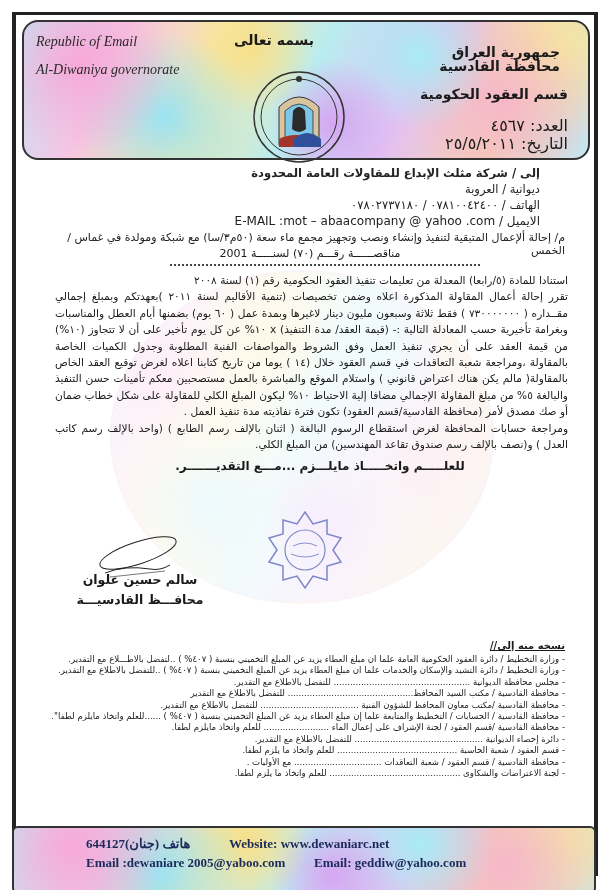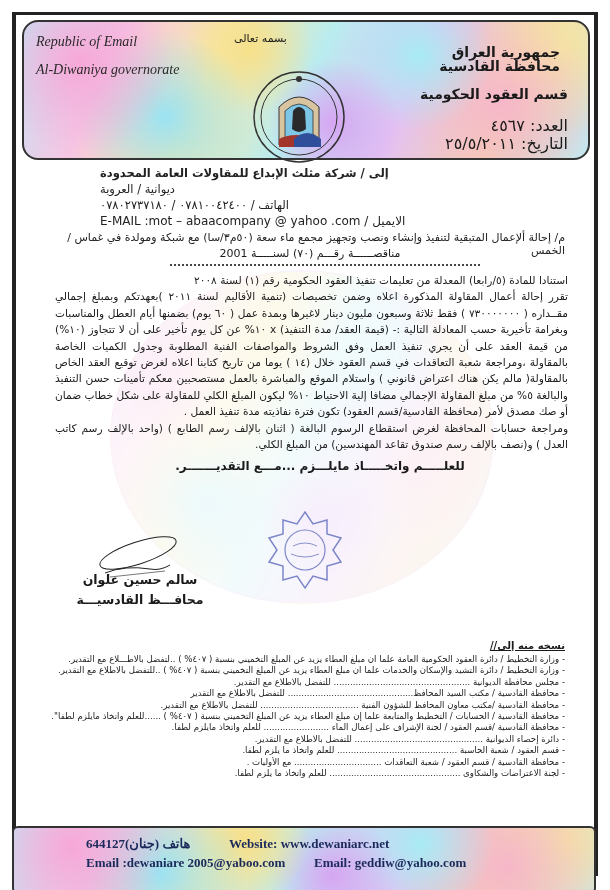--- a/index.html
+++ b/index.html
@@ -15,27 +15,27 @@
       radial-gradient(circle at 70% 25%, #a8ecf4 0, transparent 18%),
       radial-gradient(circle at 85% 60%, #f6b7c9 0, transparent 20%),
       radial-gradient(circle at 95% 20%, #f6e7a0 0, transparent 16%),
       linear-gradient(115deg, #bfe8f5, #f5c6e4, #f8e8a8, #b9ecf0, #e3c1f3, #f5d0b0, #c0e9f4);
   }
   .letterhead { position: absolute; left: 22px; top: 20px; width: 568px; height: 140px;
                 border: 2px solid #333; border-radius: 16px; box-sizing: border-box; }
   .lh-en { position: absolute; left: 12px; font-family: "Liberation Serif", serif; font-style: italic;
            font-size: 14px; color: #2a2a2a; }
   .lh-en.l1 { top: 12px; } .lh-en.l2 { top: 40px; }
-  .lh-basmala { position: absolute; left: 210px; top: 10px; font-weight: normal; font-size: 11px; color: #1a1a1a; }
+  .lh-basmala { position: absolute; left: 210px; top: 10px; font-weight: bold; font-size: 14px; color: #1a1a1a; }
   .lh-ar { position: absolute; right: 28px; font-weight: bold; font-size: 14px; color: #1a1a1a; direction: rtl; }
   .lh-ar.a1 { top: 22px; } .lh-ar.a2 { top: 36px; } .lh-ar.a3 { top: 64px; right: 20px; }
   .lh-ref { position: absolute; right: 20px; font-size: 16px; direction: rtl; color: #1a1a1a; }
   .lh-ref.r1 { top: 94px; } .lh-ref.r2 { top: 112px; }
   .logo { position: absolute; left: 225px; top: 45px; width: 100px; height: 100px; }
-  .addressee { position: absolute; left: 100px; width: 440px; text-align: left; direction: rtl; font-size: 11.5px; color: #222; }
+  .addressee { position: absolute; left: 100px; width: 440px; text-align: right; direction: rtl; font-size: 11.5px; color: #222; }
   .ad1 { top: 166px; } .ad2 { top: 182px; } .ad3 { top: 198px; } .ad4 { top: 214px; font-size: 12px; }
   .subject { position: absolute; left: 35px; right: 45px; top: 231px; direction: rtl; font-size: 11px; color: #222; text-align: right; }
   .subject2 { position: absolute; left: 180px; width: 260px; top: 247px; text-align: center; direction: rtl; font-size: 11px; }
   .dotline { position: absolute; left: 170px; width: 310px; top: 264px; border-top: 2px dotted #444; }
   .body-text { position: absolute; left: 35px; right: 42px; top: 272px; direction: rtl; font-size: 10.6px; line-height: 16.4px; color: #1a1a1a; text-align: justify; margin-left: 20px; }
   .body-text p { margin: 0; }
   .closing { position: absolute; left: 150px; width: 340px; top: 459px; direction: rtl; text-align: center; font-weight: bold; font-size: 12px; letter-spacing: 1px; }
   .watermark { position: absolute; left: 110px; top: 270px; width: 380px; height: 330px; border-radius: 50%;
                border: 2px solid rgba(230, 170, 220, 0.35); opacity: 0.6; pointer-events: none; }
   .stamp { position: absolute; left: 265px; top: 510px; width: 80px; height: 80px; }

